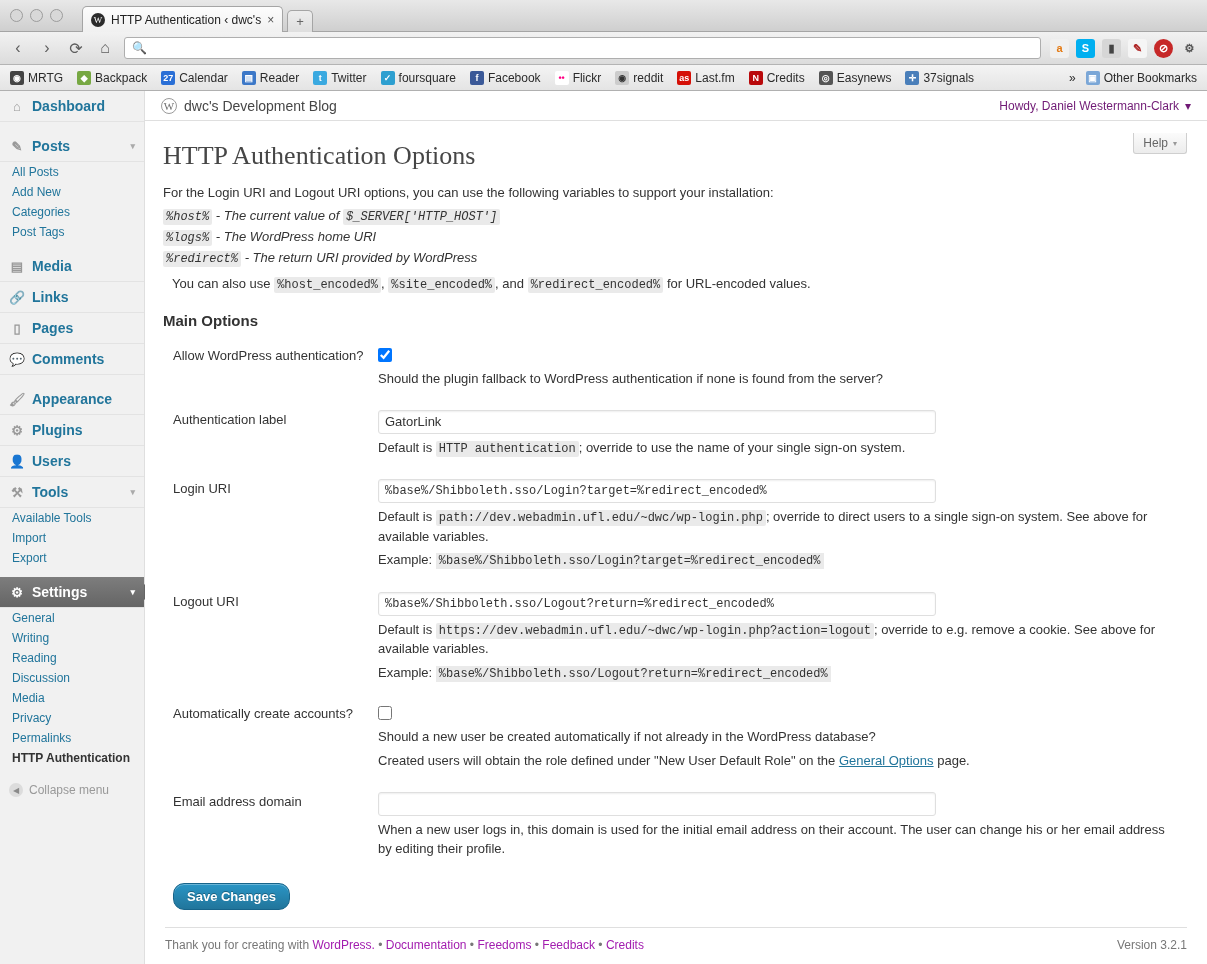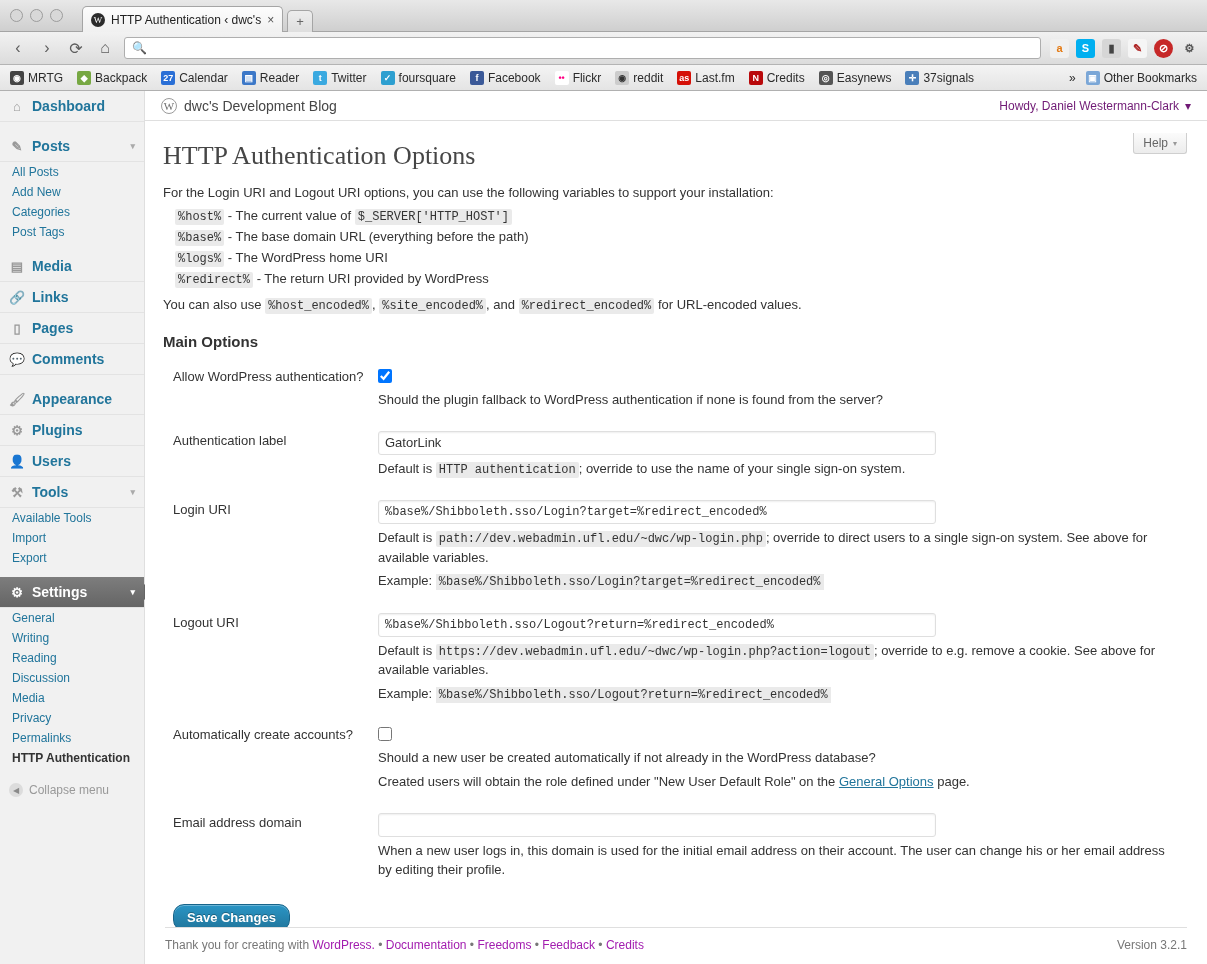--- a/index.html
+++ b/index.html
@@ -166,23 +166,23 @@
   }
   .helpbtn .cv { font-size:8px; color:#999; }
 
   p.intro { margin:0 0 8px 0; font-size:13px; color:#333; }
   code, .code {
     font-family:"Liberation Mono", monospace;
     font-size:12px;
     background:#eaeaea; padding:1px 3px; border-radius:2px;
     color:#333;
   }
-  .varline { margin:0 0 5px 12px; font-size:13px; }
+  .varline { margin:0 0 5px 0; font-size:13px;font-style:italic; }
   .varline .code { background:#eaeaea; }
-  .alsoline { margin:10px 0 0 0; font-size:13px; }
+  .alsoline { margin:10px 0 0 9px; font-size:13px; }
 
   h3.section {
     font-family:"Liberation Sans",sans-serif;
     font-size:15px; font-weight:bold; color:#333;
     margin:20px 0 10px 0;
   }
 
   table.form { width:100%; border-collapse:collapse; }
   table.form th {
     text-align:left; vertical-align:top;
@@ -428,24 +428,20 @@
         </div>
 
         <h1 class="page-title">HTTP Authentication Options</h1>
 
         <p class="intro">For the Login URI and Logout URI options, you can use the following variables to support your installation:</p>
 
         <div class="varline">
           <span class="code">%host%</span>
           <span>- The current value of</span>
           <span class="code">$_SERVER['HTTP_HOST']</span>
-        </div>
-        <div class="varline">
-          <span class="code">%base%</span>
-          <span>- The base domain URL (everything before the path)</span>
         </div>
         <div class="varline">
           <span class="code">%logs%</span>
           <span>- The WordPress home URI</span>
         </div>
         <div class="varline">
           <span class="code">%redirect%</span>
           <span>- The return URI provided by WordPress</span>
         </div>
 

